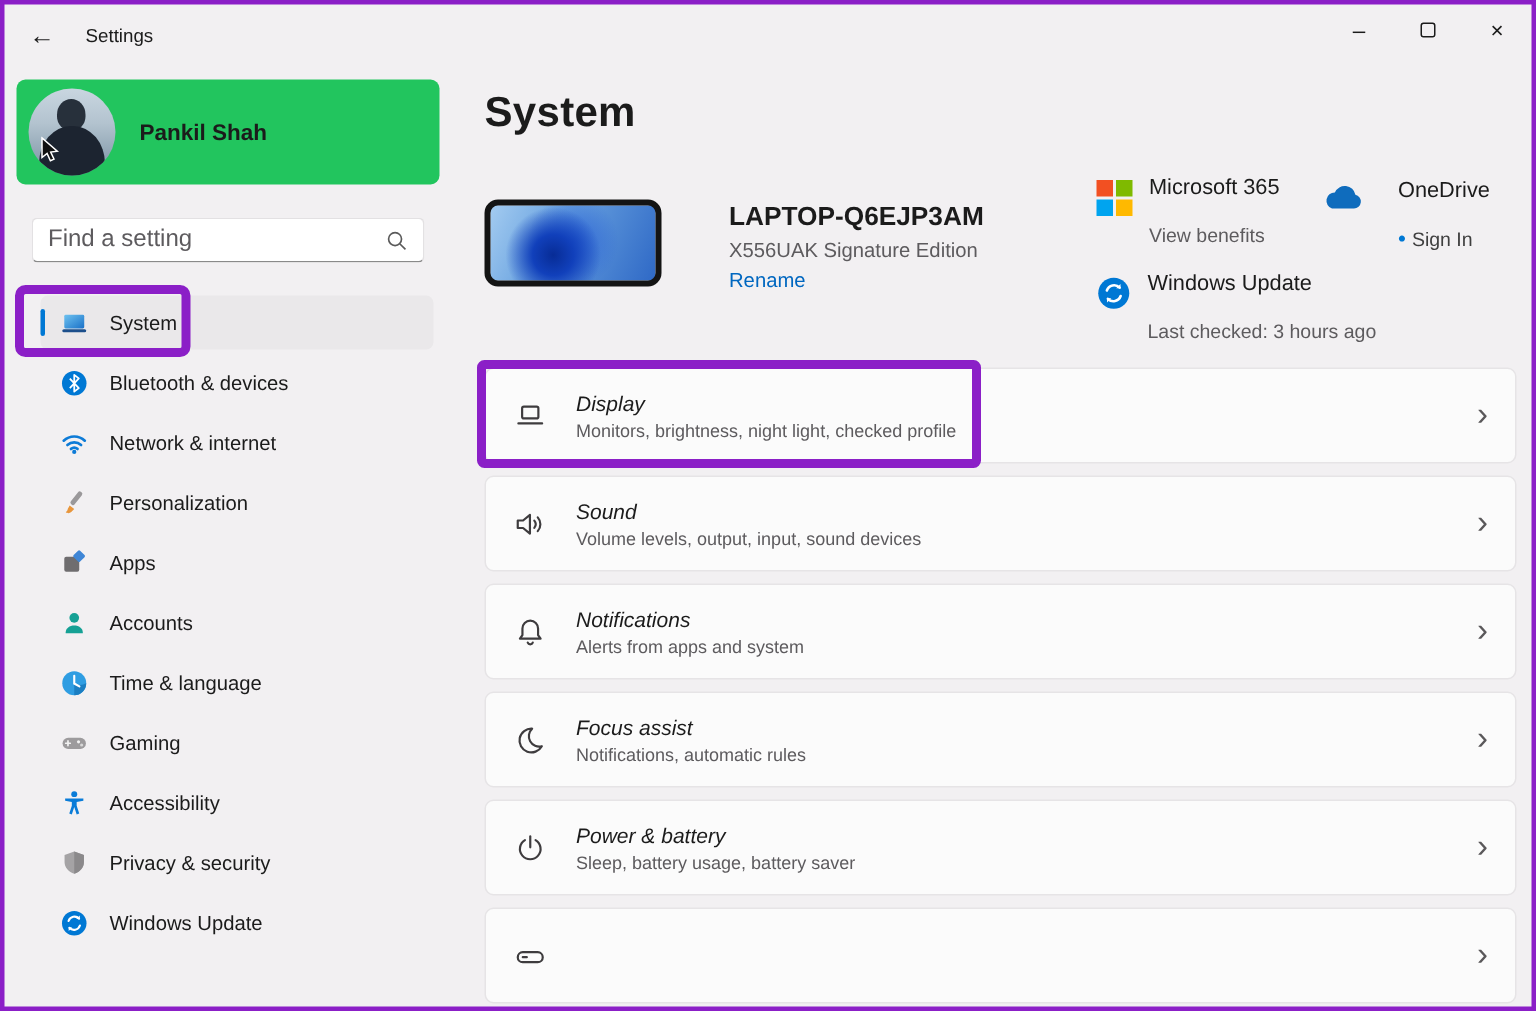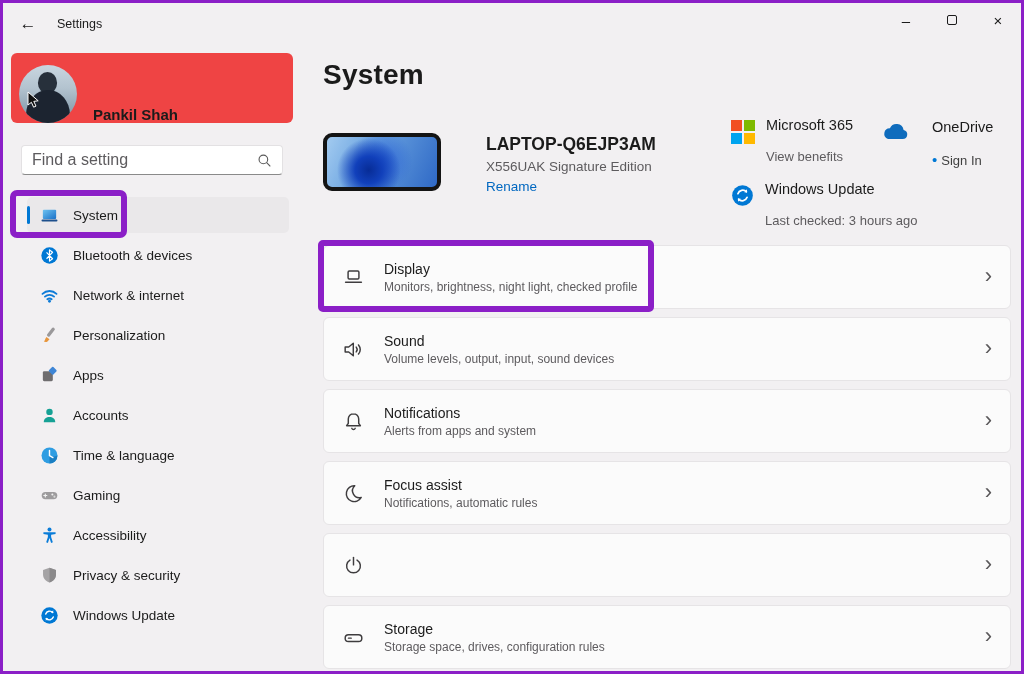--- a/index.html
+++ b/index.html
@@ -11,21 +11,21 @@
   }
   
   .titlebar{ height:42px; display:flex; align-items:center; }
   .back-btn{ width:34px; height:30px; margin-left:8px; display:flex; align-items:center; justify-content:center; font-size:17px; color:#1b1b1b; cursor:default;}
   .tb-title{ font-size:12.5px; margin-left:12px; }
   .win-controls{ margin-left:auto; display:flex; height:100%; }
   .win-btn{ width:46px; height:34px; display:flex; align-items:center; justify-content:center; font-size:15px; color:#1b1b1b;}
   .max-glyph{ width:10px; height:10px; border:1.2px solid #1b1b1b; border-radius:2px; display:inline-block; }
   
   .sidebar{ position:absolute; left:0; top:42px; width:300px; bottom:0; }
-  .user-card{ margin:8px 10px 0 8px; height:70px; background:#ef4444; border-radius:6px; display:flex; align-items:flex-end; padding-left:8px; position:relative;}
+  .user-card{ margin:8px 10px 0 8px; height:70px; background:#22c55e; border-radius:6px; display:flex; align-items:center; padding-left:8px; position:relative;}
   .avatar{ width:58px; height:58px; border-radius:50%; position:relative; overflow:hidden; flex:0 0 auto;
     background:linear-gradient(180deg,#c9d6e0 0%,#b3c3cf 40%,#90a5b4 75%,#7c93a4 100%); }
   .avatar::before{ content:""; position:absolute; left:19px; top:7px; width:19px; height:21px; border-radius:50% 50% 45% 45%; background:#27303b; }
   .avatar::after{ content:""; position:absolute; left:7px; top:25px; width:44px; height:36px; border-radius:48% 48% 0 0 / 70% 70% 0 0; background:#1c2430; }
   .cursor-icon{ position:absolute; left:16px; top:38px; z-index:3; }
   .user-name{ font-size:15px; font-weight:700; margin-left:16px; }
   .search-box{ margin:22px 20px 0 18px; height:30px; background:#fff; border:1px solid #e3e1e3; border-bottom:1px solid #8a8a8a; border-radius:4px; display:flex; align-items:center; padding:0 10px; }
   .search-input{ border:none; outline:none; background:transparent; flex:1; font-size:16px; color:#1b1b1b; font-family:inherit; }
   .search-input::placeholder{ color:#5d5b5e; }
   .nav{ margin:22px 14px 0 24px; }
@@ -56,21 +56,21 @@
   .ms-logo span{ display:block; }
   .status-title{ font-size:14.5px; font-weight:400; }
   .status-sub{ font-size:13px; color:#5d5b5e; margin-top:16px; }
   .signin-bullet{ color:var(--accent_blue,#0078D4); font-size:15px; margin-right:4px; }
   .signin-text{ color:#3f3f3f; }
   
   .rows{ position:absolute; left:20px; right:10px; top:200px; }
   .card{ height:64px; margin-bottom:8px; background:#fbfbfb; border:1px solid #e6e4e6; border-radius:6px; display:flex; align-items:center; padding:0 18px 0 16px; cursor:default;}
   .row-icon{ width:26px; height:26px; margin-right:18px; display:flex; align-items:center; justify-content:center; flex:0 0 auto;}
   .row-icon svg{ width:25px; height:25px; stroke:#3e3c3e; fill:none; stroke-width:1.4; }
-  .row-title{ font-size:14px; color:#1b1b1b; }
+  .row-title{ font-size:14px; color:#1b1b1b;font-style:italic; }
   .row-sub{ font-size:12px; color:#5d5b5e; margin-top:3px; }
   .chev{ margin-left:auto; font-size:22px; color:#5a585a; line-height:1; padding-bottom:3px;}
   
   .annotation{ position:absolute; border:6px solid var(--annotation_purple,#8B1FC7); z-index:10; pointer-events:none; }
   .anno-system{ left:7px; top:187px; width:117px; height:48px; border-radius:7px; }
   .anno-display{ left:315px; top:237px; width:336px; height:72px; border-radius:5px; }
 </style>
 </head>
 <body>
 
@@ -341,34 +341,34 @@
         <span class="chev">›</span>
       </div>
 
       <div class="card">
         <span class="row-icon">
             <svg viewBox="0 0 24 24" stroke-linecap="round" stroke-linejoin="round">
               <path d="M12 4.4v7"></path>
               <path d="M8.6 6.8a6.6 6.6 0 1 0 6.8 0"></path>
             </svg>
           </span>
+        <div class="row-text">
+          <div class="row-title">Power &amp; battery</div>
+          <div class="row-sub">Sleep, battery usage, battery saver</div>
+        </div>
         <span class="chev">›</span>
       </div>
 
       <div class="card">
         <span class="row-icon">
             <svg viewBox="0 0 24 24" stroke-linecap="round" stroke-linejoin="round">
               <rect x="4" y="9.4" width="16" height="6.4" rx="3.2"></rect>
               <path d="M7.2 12.6h2.6"></path>
             </svg>
           </span>
-        <div class="row-text">
-          <div class="row-title">Storage</div>
-          <div class="row-sub">Storage space, drives, configuration rules</div>
-        </div>
         <span class="chev">›</span>
       </div>
 
     </div>
   </div>
 
   <div class="annotation anno-system"></div>
   <div class="annotation anno-display"></div>
 
 </div>

